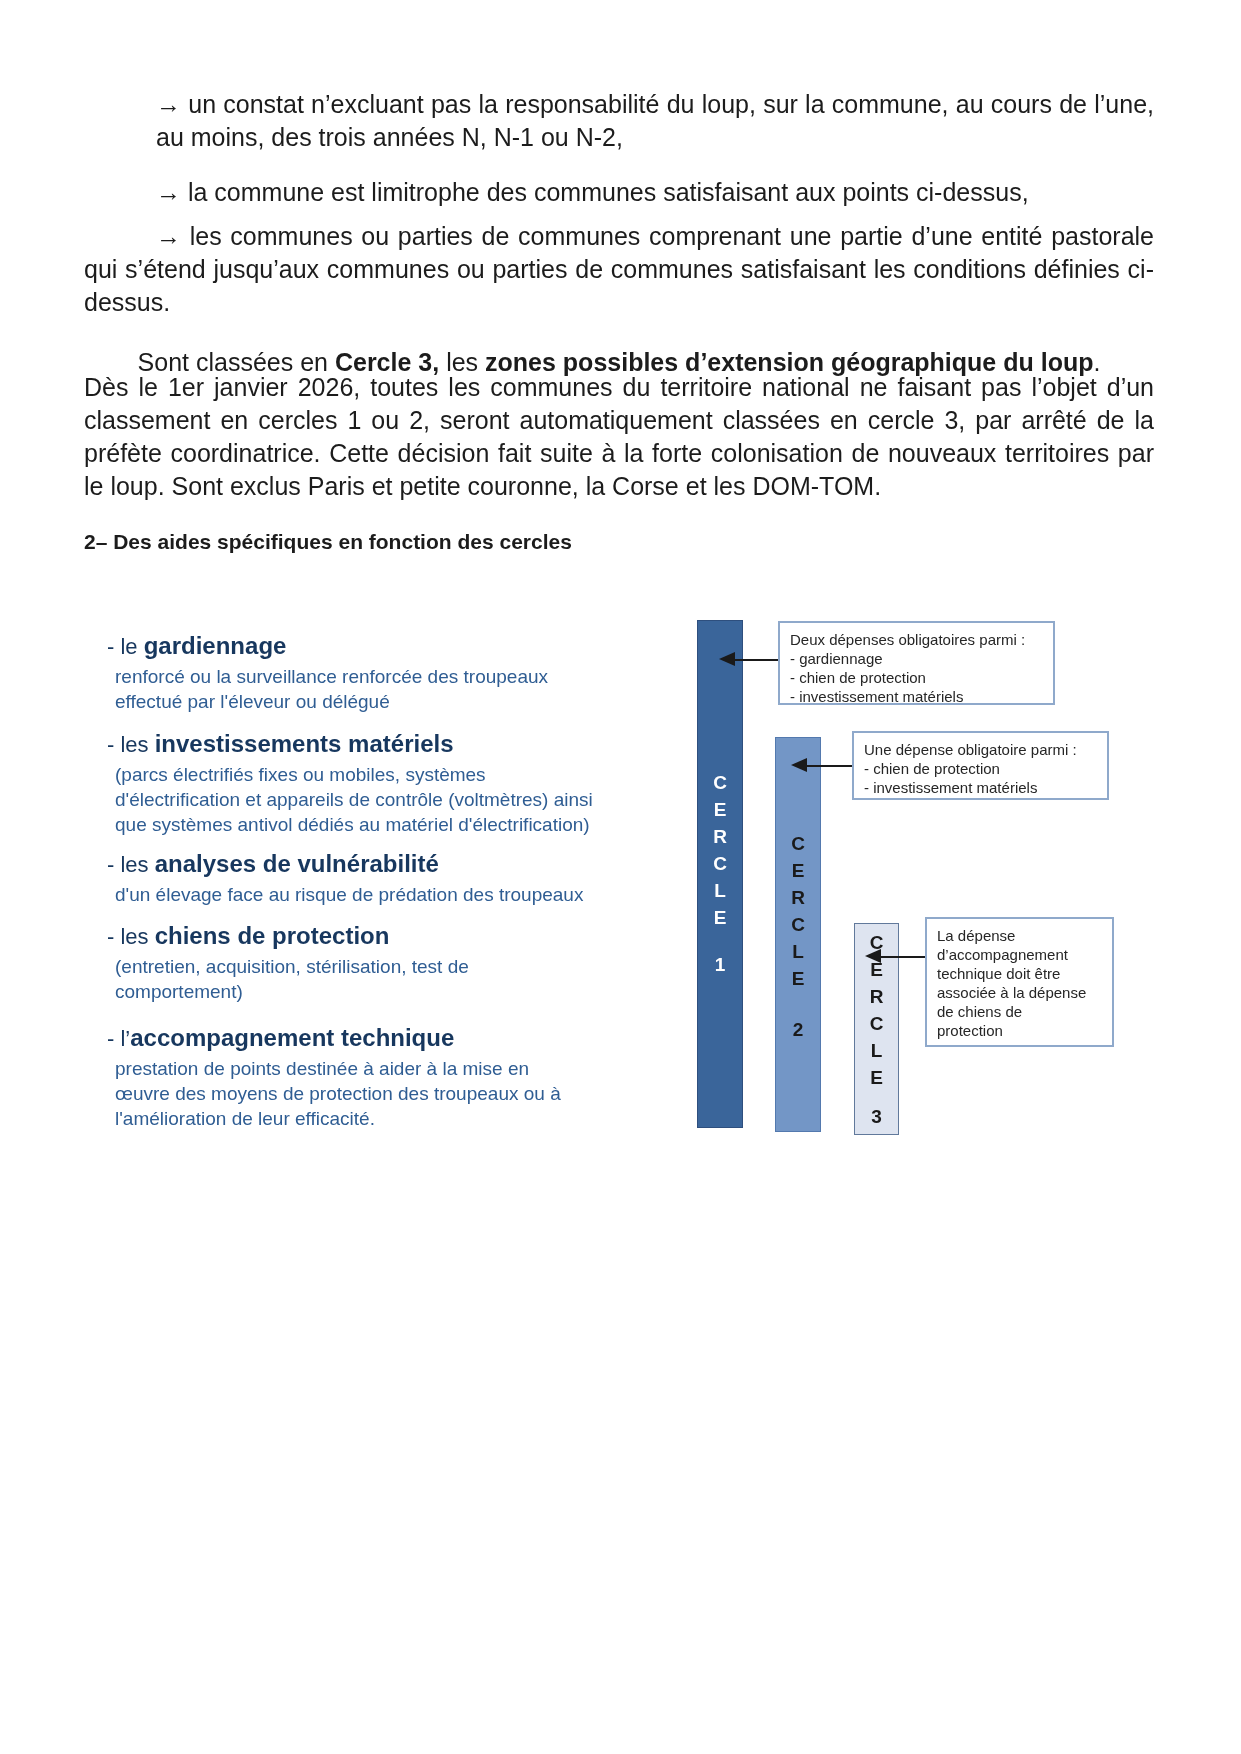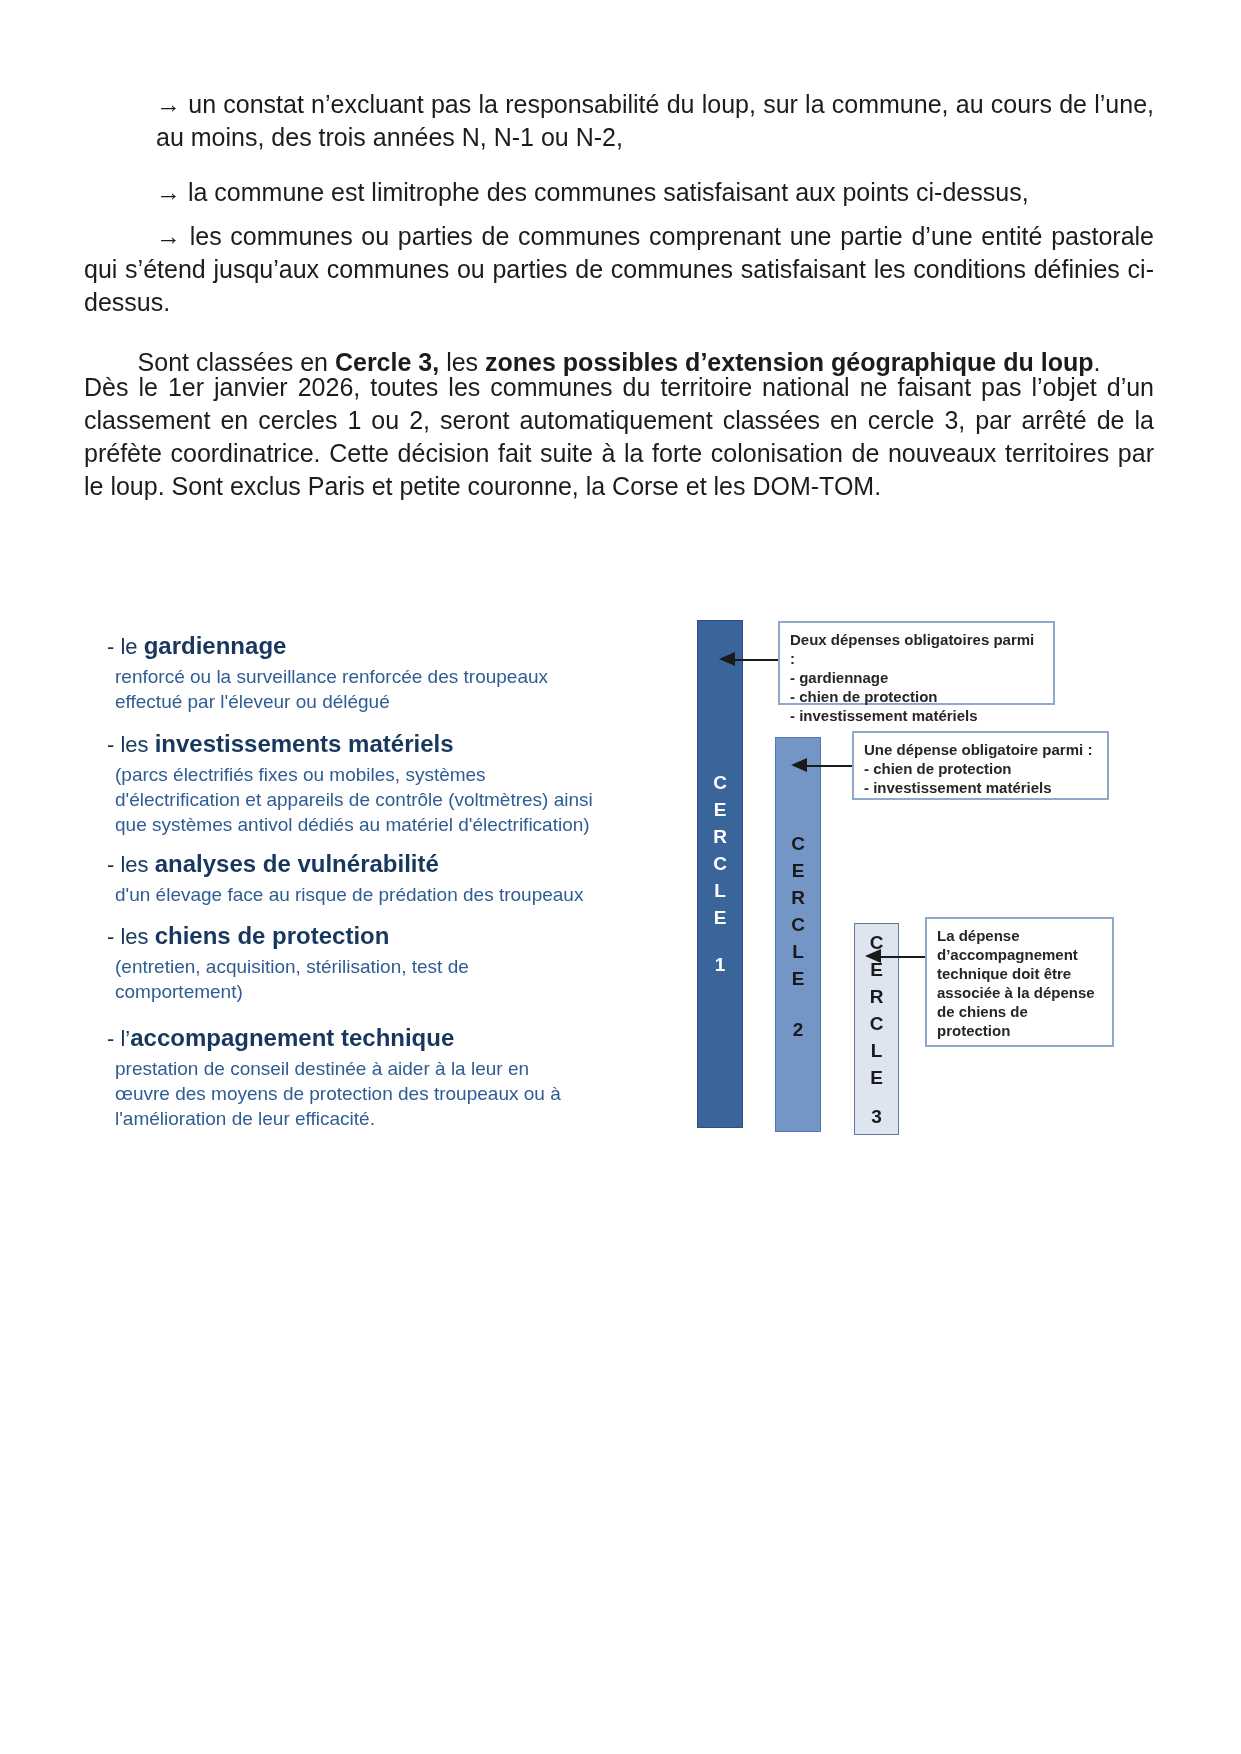--- a/index.html
+++ b/index.html
@@ -45,21 +45,21 @@
   .bar2 { left:775px; top:737px; width:46px; height:395px;
           background:#7396C6; border:1px solid #5379AE; color:#1a1a1a; padding-top:92px; }
   .bar2 .bn { margin-top:24px; }
   .bar3 { left:854px; top:923px; width:45px; height:212px;
           background:#DEE4F0; border:1px solid #61799B; color:#1a1a1a; padding-top:5px; }
   .bar3 .bn { margin-top:12px; }
 
   
   .callout {
     position:absolute; background:#ffffff; border:2px solid #8FA9CB;
-    color:#262626; font-weight:bold; font-size:15px; line-height:19px;
+    color:#262626; font-weight:normal; font-size:15px; line-height:19px;
     padding:7px 10px; box-sizing:border-box;
   }
   .c1 { left:778px; top:621px; width:277px; height:84px; }
   .c2 { left:852px; top:731px; width:257px; height:69px; }
   .c3 { left:925px; top:917px; width:189px; height:130px; white-space:pre-line; }
 
   
   .arrow-line { position:absolute; height:2px; background:#1a1a1a; }
   .arrow-head { position:absolute; width:0; height:0;
     border-top:7px solid transparent; border-bottom:7px solid transparent;
@@ -73,20 +73,21 @@
 
 <div class="page">
 
   <p class="body-text p1">→ un constat n’excluant pas la responsabilité du loup, sur la commune, au cours de l’une, au moins, des trois années N, N-1 ou N-2,</p>
   <p class="body-text p3">→ les communes ou parties de communes comprenant une partie d’une entité pastorale qui s’étend jusqu’aux communes ou parties de communes satisfaisant les conditions définies ci-dessus.</p>
   <p class="body-text p2">→ la commune est limitrophe des communes satisfaisant aux points ci-dessus,</p>
 
   <div class="body-text intro"><span>Sont classées en </span><b>Cercle 3,</b><span> les </span><b>zones possibles d’extension géographique du loup</b><span>.</span></div>
   <p class="body-text introBody">Dès le 1er janvier 2026, toutes les communes du territoire national ne faisant pas l’objet d’un classement en cercles 1 ou 2, seront automatiquement classées en cercle 3, par arrêté de la préfète coordinatrice. Cette décision fait suite à la forte colonisation de nouveaux territoires par le loup. Sont exclus Paris et petite couronne, la Corse et les DOM-TOM.</p>
 
+  <h2 class="section-heading">2– Des aides spécifiques en fonction des cercles</h2>
 
   <div class="aid aid1">
     <div class="aid-head"><span class="aid-prefix">- le </span><span class="aid-term">gardiennage</span></div>
     <div class="aid-desc">renforcé ou la surveillance renforcée des troupeaux
 effectué par l'éleveur ou délégué</div>
   </div>
   <div class="aid aid2">
     <div class="aid-head"><span class="aid-prefix">- les </span><span class="aid-term">investissements matériels</span></div>
     <div class="aid-desc">(parcs électrifiés fixes ou mobiles, systèmes
 d'électrification et appareils de contrôle (voltmètres) ainsi
@@ -96,21 +97,21 @@
     <div class="aid-head"><span class="aid-prefix">- les </span><span class="aid-term">analyses de vulnérabilité</span></div>
     <div class="aid-desc">d'un élevage face au risque de prédation des troupeaux</div>
   </div>
   <div class="aid aid4">
     <div class="aid-head"><span class="aid-prefix">- les </span><span class="aid-term">chiens de protection</span></div>
     <div class="aid-desc">(entretien, acquisition, stérilisation, test de
 comportement)</div>
   </div>
   <div class="aid aid5">
     <div class="aid-head"><span class="aid-prefix">- l’</span><span class="aid-term">accompagnement technique</span></div>
-    <div class="aid-desc">prestation de conseil destinée à aider à la leur en
+    <div class="aid-desc">prestation de points destinée à aider à la mise en
 œuvre des moyens de protection des troupeaux ou à
 l'amélioration de leur efficacité.</div>
   </div>
 
   <div class="bar bar1">
     <span class="bl">C</span>
     <span class="bl">E</span>
     <span class="bl">R</span>
     <span class="bl">C</span>
     <span class="bl">L</span>

